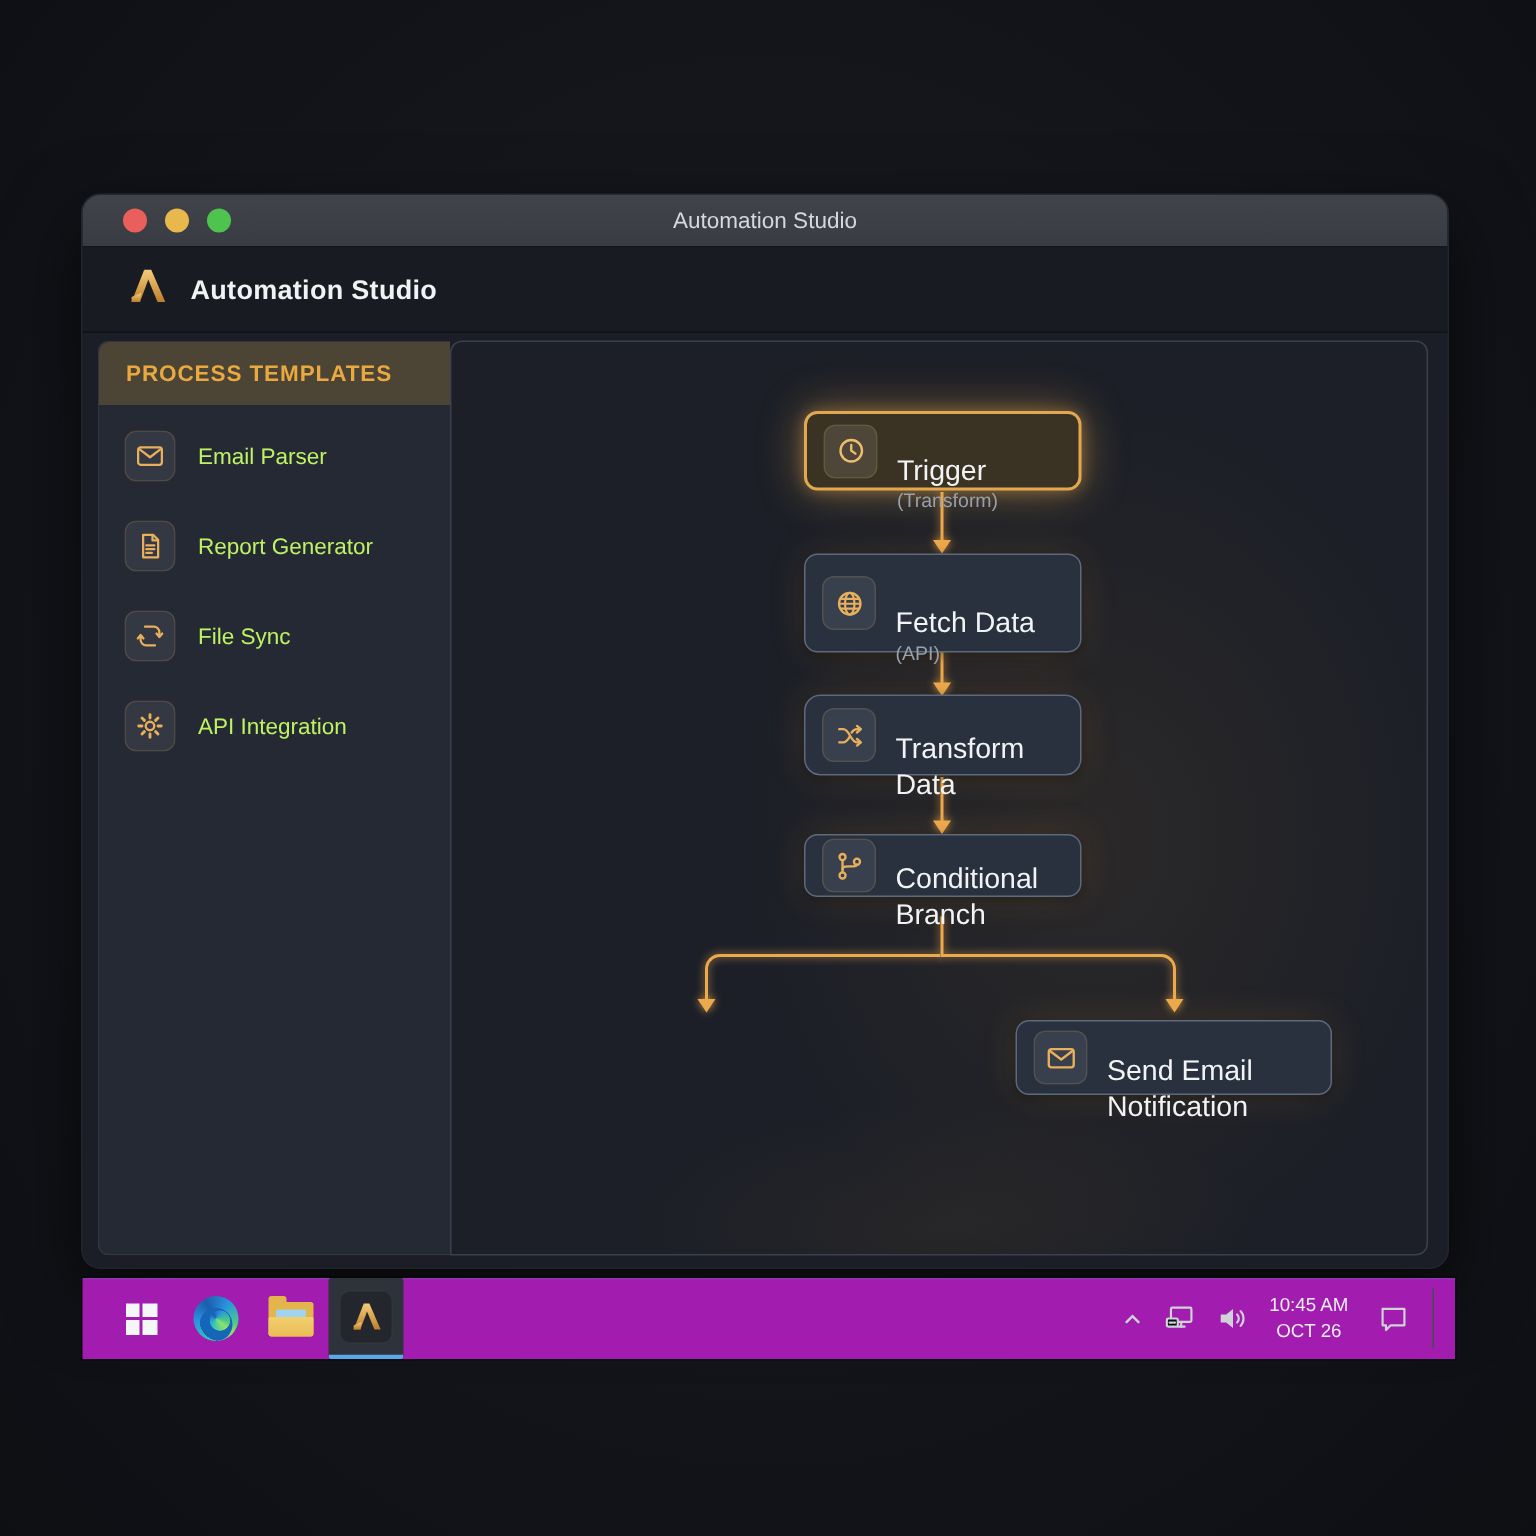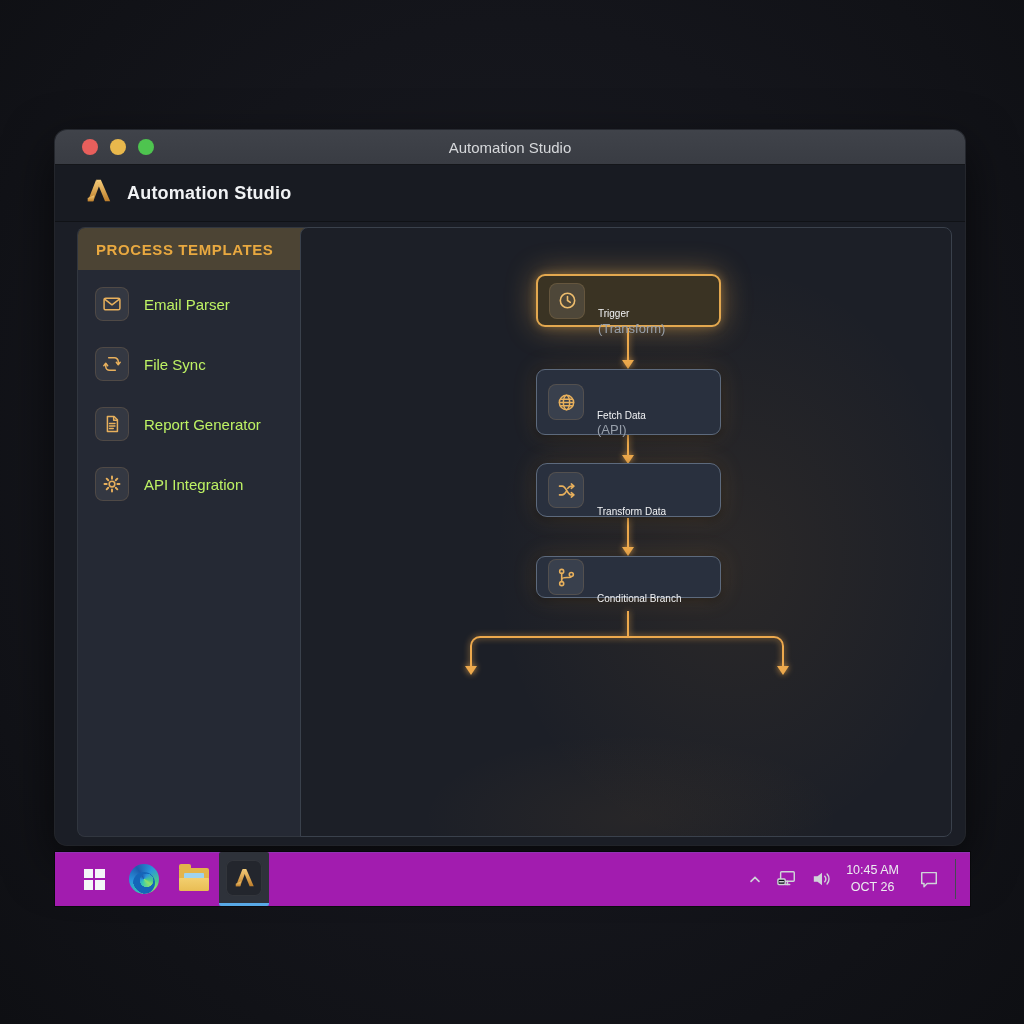--- a/index.html
+++ b/index.html
@@ -35,21 +35,21 @@
     padding-left:28px; border-bottom:1px solid #101216;
   }
   .appheader .app-title { font-size:18px; font-weight:bold; color:#f0f2f4; letter-spacing:.2px; }
 
   .content { position:absolute; top:93px; left:0; right:0; bottom:0; }
 
   
   .sidebar {
     position:absolute; left:10px; top:4px; width:235px; bottom:8px;
     background:#252934; border-radius:8px 0 0 8px; overflow:hidden;
-    border:1px solid #31363f; border-right:none;margin-left:12px;
+    border:1px solid #31363f; border-right:none;
   }
   .sidebar-header {
     height:42px; background:#4c4434; display:flex; align-items:center;
     padding-left:18px; font-size:15px; font-weight:bold; letter-spacing:.6px;
     color:#e9a940;
   }
   .side-item { display:flex; align-items:center; gap:15px; padding:9px 0 9px 17px; margin-top:8px; cursor:default; }
   .icon-tile {
     width:34px; height:34px; border-radius:8px; background:rgba(255,255,255,.07);
     box-shadow:inset 0 0 0 1px rgba(233,176,92,.15);
@@ -64,21 +64,21 @@
     background-image:radial-gradient(ellipse 340px 420px at 430px 330px, rgba(216,150,58,.08), transparent 70%),
                      radial-gradient(ellipse 300px 120px at 330px 590px, rgba(216,150,58,.06), transparent 70%);
   }
 
   .node {
     position:absolute; display:flex; align-items:center; gap:13px; padding-left:11px;
     background:#29303e; border:1.5px solid #5d6a7d; border-radius:9px;
     box-shadow:0 0 24px rgba(228,164,70,.16), 0 2px 8px rgba(0,0,0,.4);
   }
   .node .icon-tile { width:36px; height:36px; background:rgba(255,255,255,.08); }
-  .node .ntitle { font-size:10px; color:#f2f3f5; line-height:1.25;margin-top:44px; }
+  .node .ntitle { font-size:19px; color:#f2f3f5; line-height:1.25;margin-top:44px; }
   .node .nsub { font-size:13px; color:#98a0ab; line-height:1.25; }
   .node .nsub:empty { display:none; }
   .node.trigger {
     background:#3a3323; border:2px solid #e3a84f;
     box-shadow:0 0 30px rgba(235,172,80,.45), 0 0 10px rgba(235,172,80,.35);
   }
   .node.trigger .icon-tile { background:rgba(255,255,255,.10); }
 
   
   .connector-layer { position:absolute; inset:0; filter:drop-shadow(0 0 3px rgba(237,169,77,.85)); pointer-events:none; }
@@ -178,45 +178,45 @@
       <div class="sidebar-header">PROCESS TEMPLATES</div>
 
       <div class="side-item">
         <span class="icon-tile">
           <svg width="20" height="20" viewBox="0 0 24 24" fill="none" stroke="#e8b05c" stroke-width="1.8" stroke-linecap="round" stroke-linejoin="round">
             <rect x="2.5" y="5" width="19" height="14" rx="2"></rect>
               <polyline points="3.5,6.5 12,13 20.5,6.5"></polyline>
           </svg>
         </span>
         <span class="label">Email Parser</span>
-      </div>
-
-      <div class="side-item">
-        <span class="icon-tile">
-          <svg width="20" height="20" viewBox="0 0 24 24" fill="none" stroke="#e8b05c" stroke-width="1.8" stroke-linecap="round" stroke-linejoin="round">
-            <path d="M8 4.5 H15 a4.5 4.5 0 0 1 4.5 4.5 v3"></path>
-              <polyline points="17.2,10 19.5,12.8 21.8,10"></polyline>
-            <path d="M16 19.5 H9 a4.5 4.5 0 0 1 -4.5 -4.5 v-3"></path>
-              <polyline points="6.8,14 4.5,11.2 2.2,14"></polyline>
-          </svg>
-        </span>
-        <span class="label">File Sync</span>
       </div>
 
       <div class="side-item">
         <span class="icon-tile">
           <svg width="20" height="20" viewBox="0 0 24 24" fill="none" stroke="#e8b05c" stroke-width="1.8" stroke-linecap="round" stroke-linejoin="round">
             <path d="M6.5 3 h8 l4 4 v14 h-12 z"></path>
               <path d="M14 3.5 V7.5 H18"></path>
             <line x1="9" y1="11.5" x2="15.5" y2="11.5"></line>
               <line x1="9" y1="14.5" x2="15.5" y2="14.5"></line>
               <line x1="9" y1="17.5" x2="13.5" y2="17.5"></line>
           </svg>
         </span>
         <span class="label">Report Generator</span>
+      </div>
+
+      <div class="side-item">
+        <span class="icon-tile">
+          <svg width="20" height="20" viewBox="0 0 24 24" fill="none" stroke="#e8b05c" stroke-width="1.8" stroke-linecap="round" stroke-linejoin="round">
+            <path d="M8 4.5 H15 a4.5 4.5 0 0 1 4.5 4.5 v3"></path>
+              <polyline points="17.2,10 19.5,12.8 21.8,10"></polyline>
+            <path d="M16 19.5 H9 a4.5 4.5 0 0 1 -4.5 -4.5 v-3"></path>
+              <polyline points="6.8,14 4.5,11.2 2.2,14"></polyline>
+          </svg>
+        </span>
+        <span class="label">File Sync</span>
       </div>
 
       <div class="side-item">
         <span class="icon-tile">
           <svg width="20" height="20" viewBox="0 0 24 24" fill="none" stroke="#e8b05c" stroke-width="1.9" stroke-linecap="round">
             <circle cx="12" cy="12" r="3.4"></circle>
             <g stroke-width="2.3">
               <line x1="12" y1="3" x2="12" y2="5.6"></line>
                 <line x1="12" y1="18.4" x2="12" y2="21"></line>
               <line x1="3" y1="12" x2="5.6" y2="12"></line>
@@ -308,20 +308,31 @@
           <path d="M6.5 14 C6.5 10.5 17.5 13.5 17.5 10.8"></path>
       </svg>
     </span>
     <span>
       <div class="ntitle">Conditional Branch</div>
 
     </span>
   </div>
 
 
+  <div class="node" style="left:677px;top:680px;width:211px;height:50px;pointer-events:auto;">
+    <span class="icon-tile">
+      <svg width="21" height="21" viewBox="0 0 24 24" fill="none" stroke="#e8b05c" stroke-width="1.8" stroke-linecap="round" stroke-linejoin="round">
+        <rect x="2.5" y="5" width="19" height="14" rx="2"></rect>
+          <polyline points="3.5,6.5 12,13 20.5,6.5"></polyline>
+      </svg>
+    </span>
+    <span>
+      <div class="ntitle">Send Email Notification</div>
+    </span>
+  </div>
 </div>
 
 <div class="taskbar">
   <div class="tb-left">
     <div class="tb-slot">
       <div class="win-logo">
           <span></span>
           <span></span>
           <span></span>
           <span></span>

